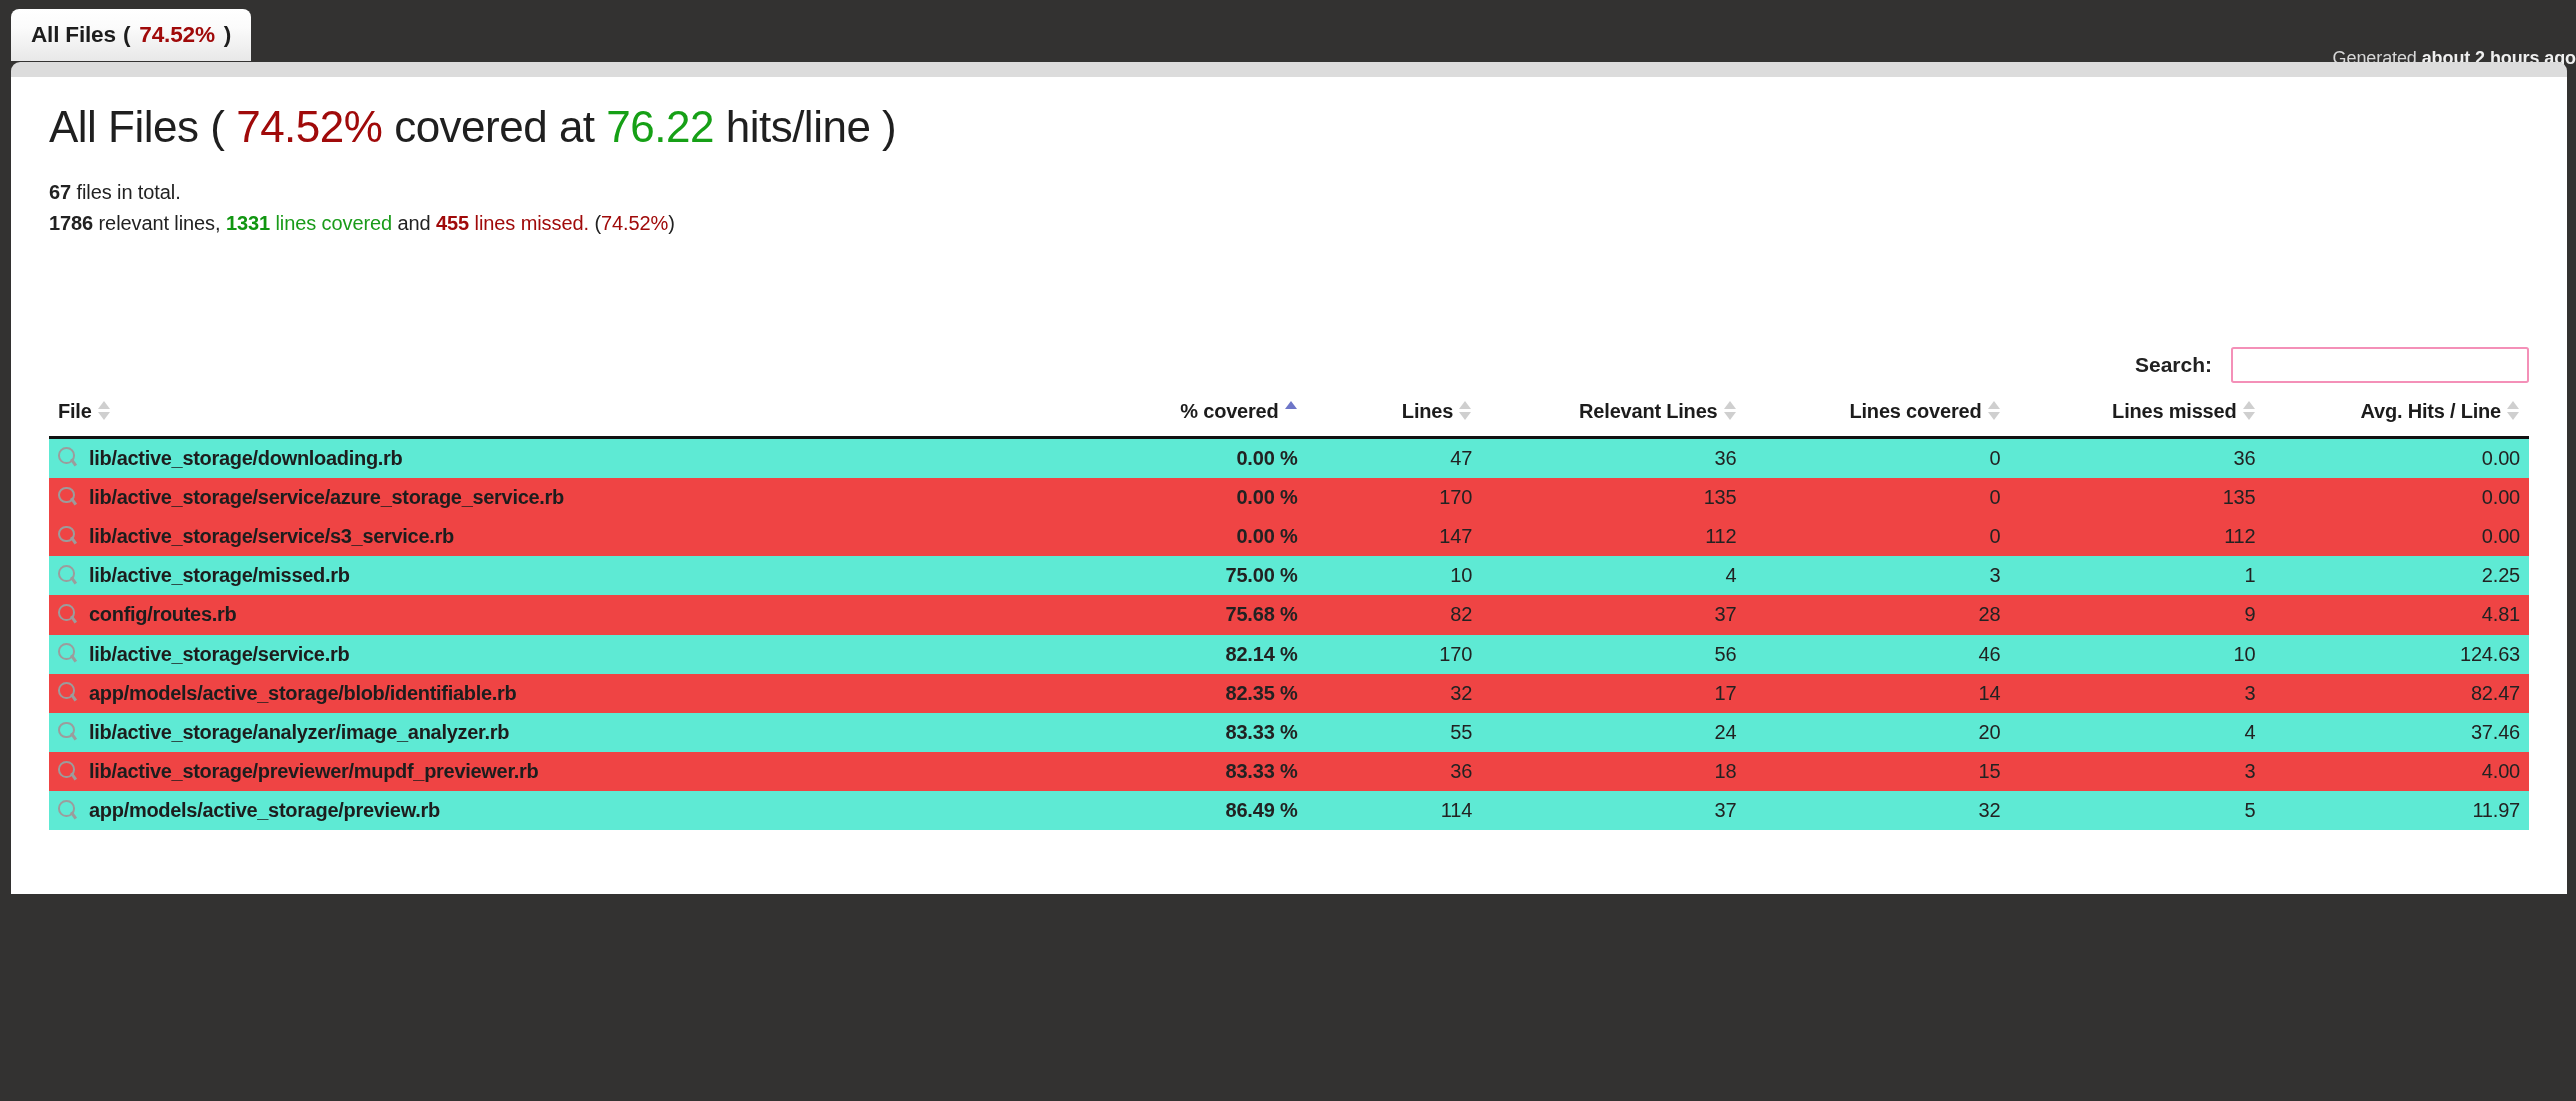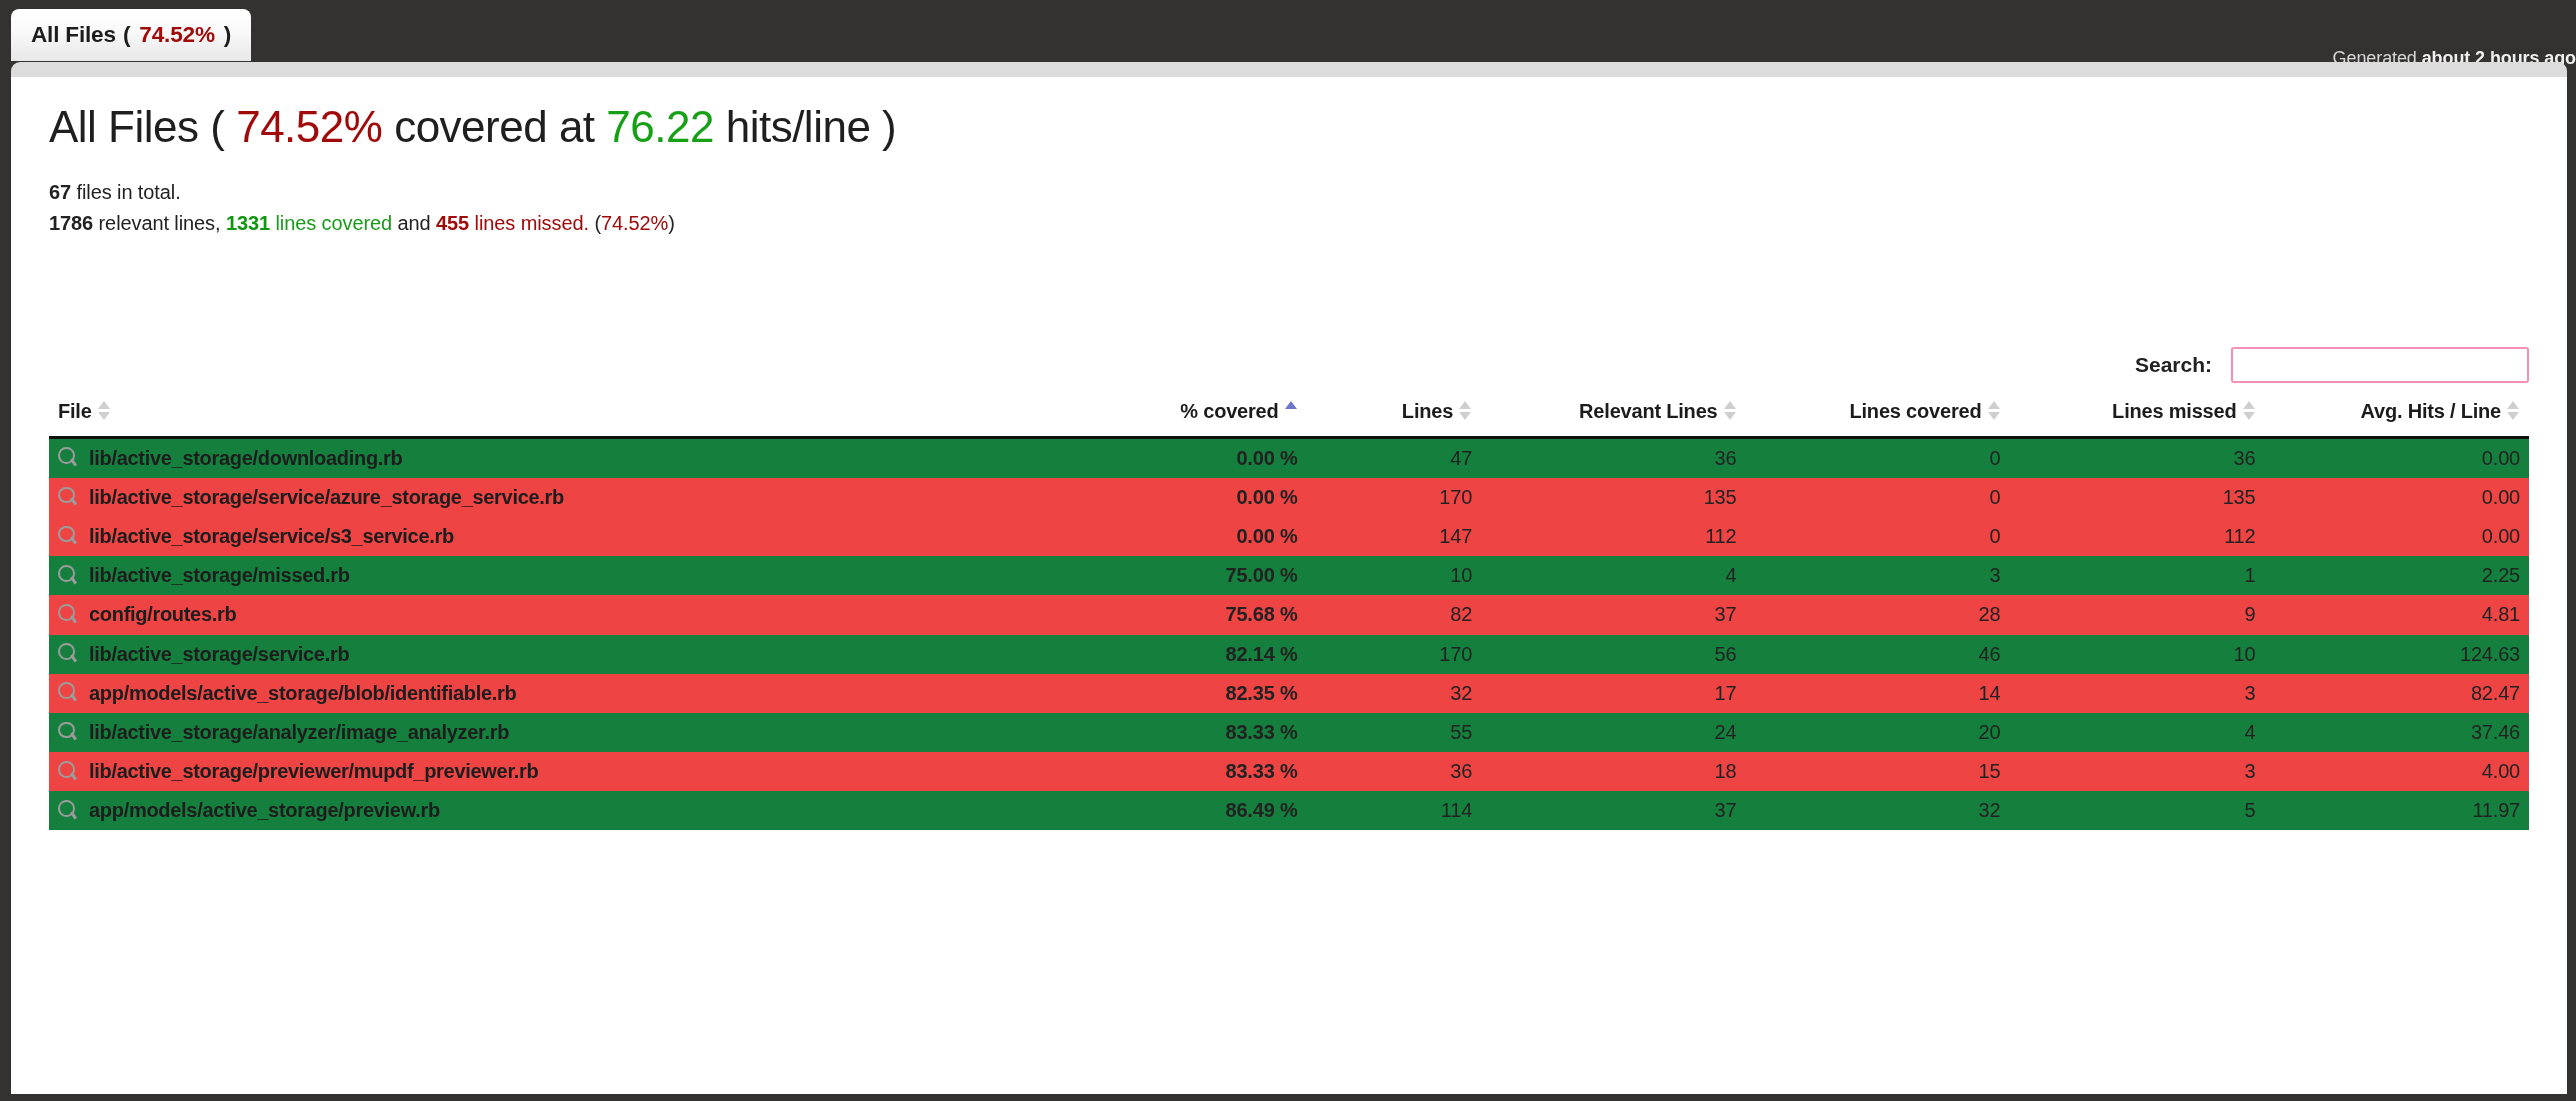--- a/index.html
+++ b/index.html
@@ -45,21 +45,21 @@
     white-space: nowrap;
     letter-spacing: -0.1px;
     margin-top: 41px;
   }
   #generated b { color: #efefef; font-weight: bold; }
 
   
   #panel {
     position: absolute;
     left: 11px; top: 62px;
-    width: 2556px; height: 1032px;
+    width: 2556px; height: 832px;
     background: #dcdcdc;
     border-radius: 9px 9px 0 0;
     padding-top: 14.5px;
     overflow: hidden;
   }
   #panelinner {
     position: absolute;
     left: 0; top: 14.5px;
     width: 2556px; height: 1026px;
     background: #ffffff;
@@ -162,21 +162,21 @@
   .sorticon::after  { top: 11px; border-top: 8.1px solid #cfcfcf; }
   .sorticon.asc::before { border-bottom-color: #6e76c8; }
   .sorticon.asc::after  { display: none; }
 
   table#filetable tbody td {
     padding: 8.1px 9px;
     color: #222;
     white-space: nowrap;
     letter-spacing: -0.2px;
   }
-  tbody tr.odd  { background: #15803d; }
+  tbody tr.odd  { background: #5eead4; }
   tbody tr.even { background: #ef4444; }
 
   td.c-file { text-align: left; padding-left: 20px; }
   td.c-num  { text-align: right; }
   td.c-pct  { text-align: right; font-weight: bold; margin-top: 20px; }
   td.c-avg  { text-align: right; padding-right: 20px; }
 
   .pct-low    { color: #a00a0a; }
   .pct-medium { color: #e0a30f; }
 

